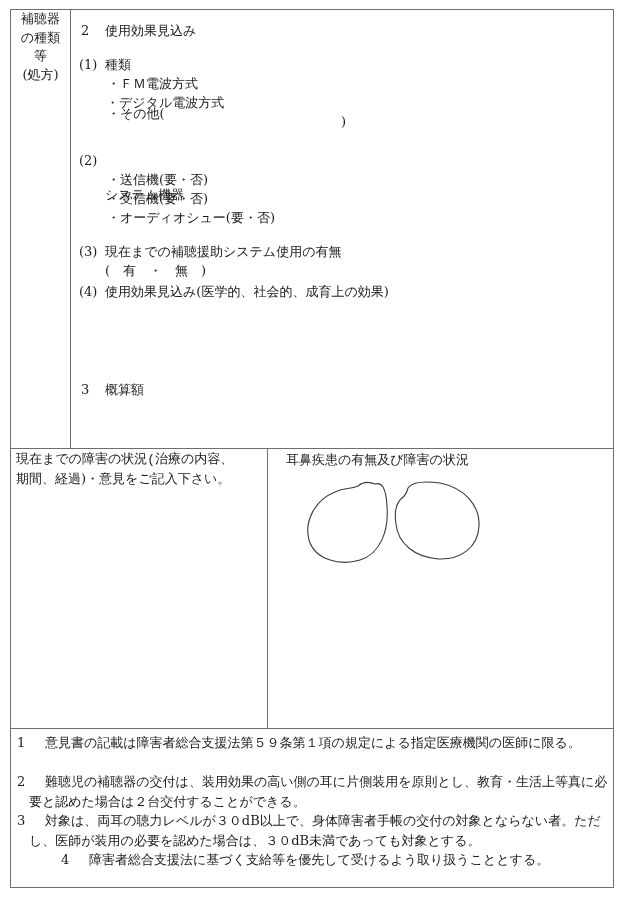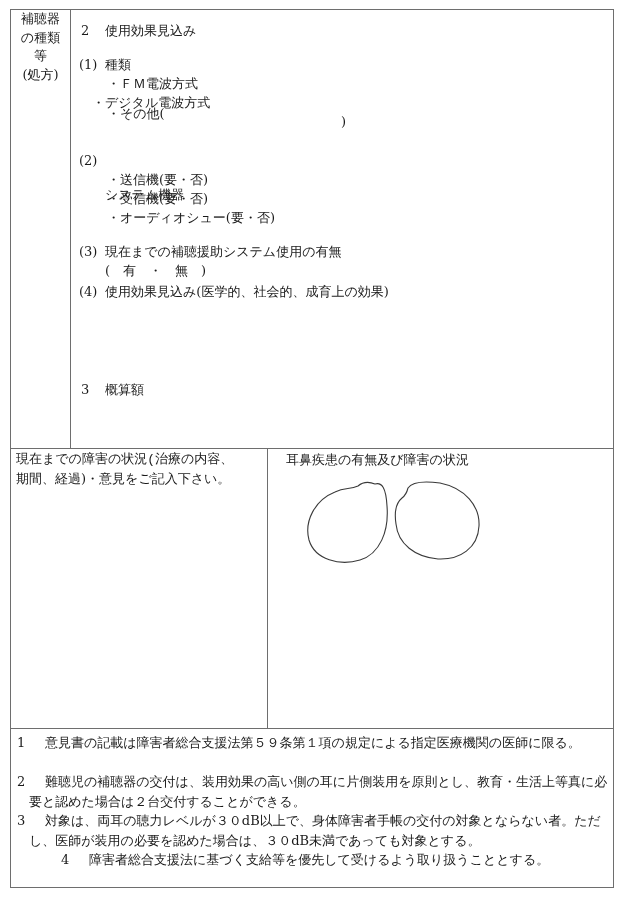--- a/index.html
+++ b/index.html
@@ -40,21 +40,21 @@
   <div>等</div>
   <div>(処方)</div>
 </div>
 
 <span class="t" style="left:81px;top:22px;">2</span>
 <span class="t" style="left:105px;top:22px;">使用効果見込み</span>
 
 <span class="t" style="left:79px;top:56px;">(1)</span>
 <span class="t" style="left:105px;top:56px;">種類</span>
 <span class="t" style="left:107px;top:75px;">・ＦＭ電波方式</span>
-<span class="t" style="left:92px;top:94px;">・デジタル電波方式</span>
+<span class="t" style="left:106px;top:94px;">・デジタル電波方式</span>
 <span class="t" style="left:107px;top:105px;">・その他(</span>
 <span class="t" style="left:341px;top:113px;">)</span>
 
 <span class="t" style="left:79px;top:152px;">(2)</span>
 <span class="t" style="left:105px;top:152px;margin-top:34px;">システム機器</span>
 <span class="t" style="left:107px;top:171px;">・送信機(要・否)</span>
 <span class="t" style="left:107px;top:190px;">・受信機(要・否)</span>
 <span class="t" style="left:107px;top:209px;">・オーディオシュー(要・否)</span>
 
 <span class="t" style="left:79px;top:243px;">(3)</span>

